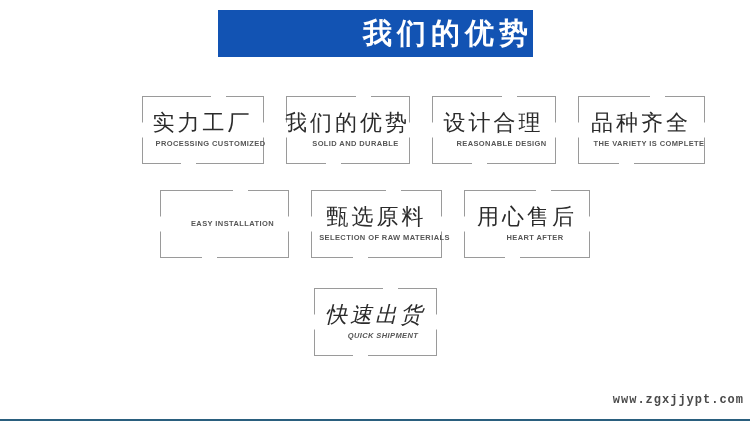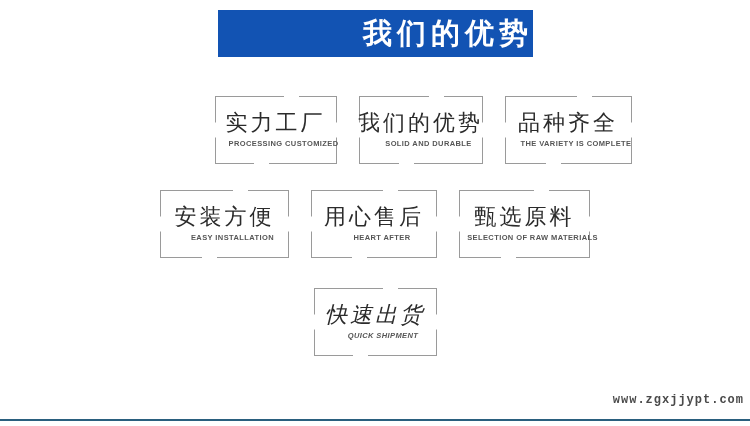--- a/index.html
+++ b/index.html
@@ -92,46 +92,51 @@
       <i class="gap-bottom"></i>
       <div class="t">实力工厂</div>
       <div class="s">PROCESSING CUSTOMIZED</div>
     </div>
     <div class="box" style="width:122px">
       <i class="gap-top"></i>
       <i class="gap-bottom"></i>
       <div class="t">我们的优势</div>
       <div class="s">SOLID AND DURABLE</div>
     </div>
+    <div class="box" style="width:122px">
+      <i class="gap-top"></i>
+      <i class="gap-bottom"></i>
+      <div class="t">设计合理</div>
+      <div class="s">REASONABLE DESIGN</div>
+    </div>
     <div class="box" style="width:125px">
       <i class="gap-top"></i>
       <i class="gap-bottom"></i>
       <div class="t">品种齐全</div>
       <div class="s">THE VARIETY IS COMPLETE</div>
     </div>
   </div>
 
   <div class="row row2">
     <div class="box" style="width:127px">
       <i class="gap-top"></i>
       <i class="gap-bottom"></i>
-      <div class="t">安装方便</div>
       <div class="s">EASY INSTALLATION</div>
+    </div>
+    <div class="box" style="width:129px">
+      <i class="gap-top"></i>
+      <i class="gap-bottom"></i>
+      <div class="t">甄选原料</div>
+      <div class="s">SELECTION OF RAW MATERIALS</div>
     </div>
     <div class="box" style="width:124px">
       <i class="gap-top"></i>
       <i class="gap-bottom"></i>
       <div class="t">用心售后</div>
       <div class="s">HEART AFTER</div>
-    </div>
-    <div class="box" style="width:129px">
-      <i class="gap-top"></i>
-      <i class="gap-bottom"></i>
-      <div class="t">甄选原料</div>
-      <div class="s">SELECTION OF RAW MATERIALS</div>
     </div>
   </div>
 
   <div class="row row3">
     <div class="box" style="width:121px">
       <i class="gap-top"></i>
       <i class="gap-bottom"></i>
       <div class="t">快速出货</div>
       <div class="s">QUICK SHIPMENT</div>
     </div>

